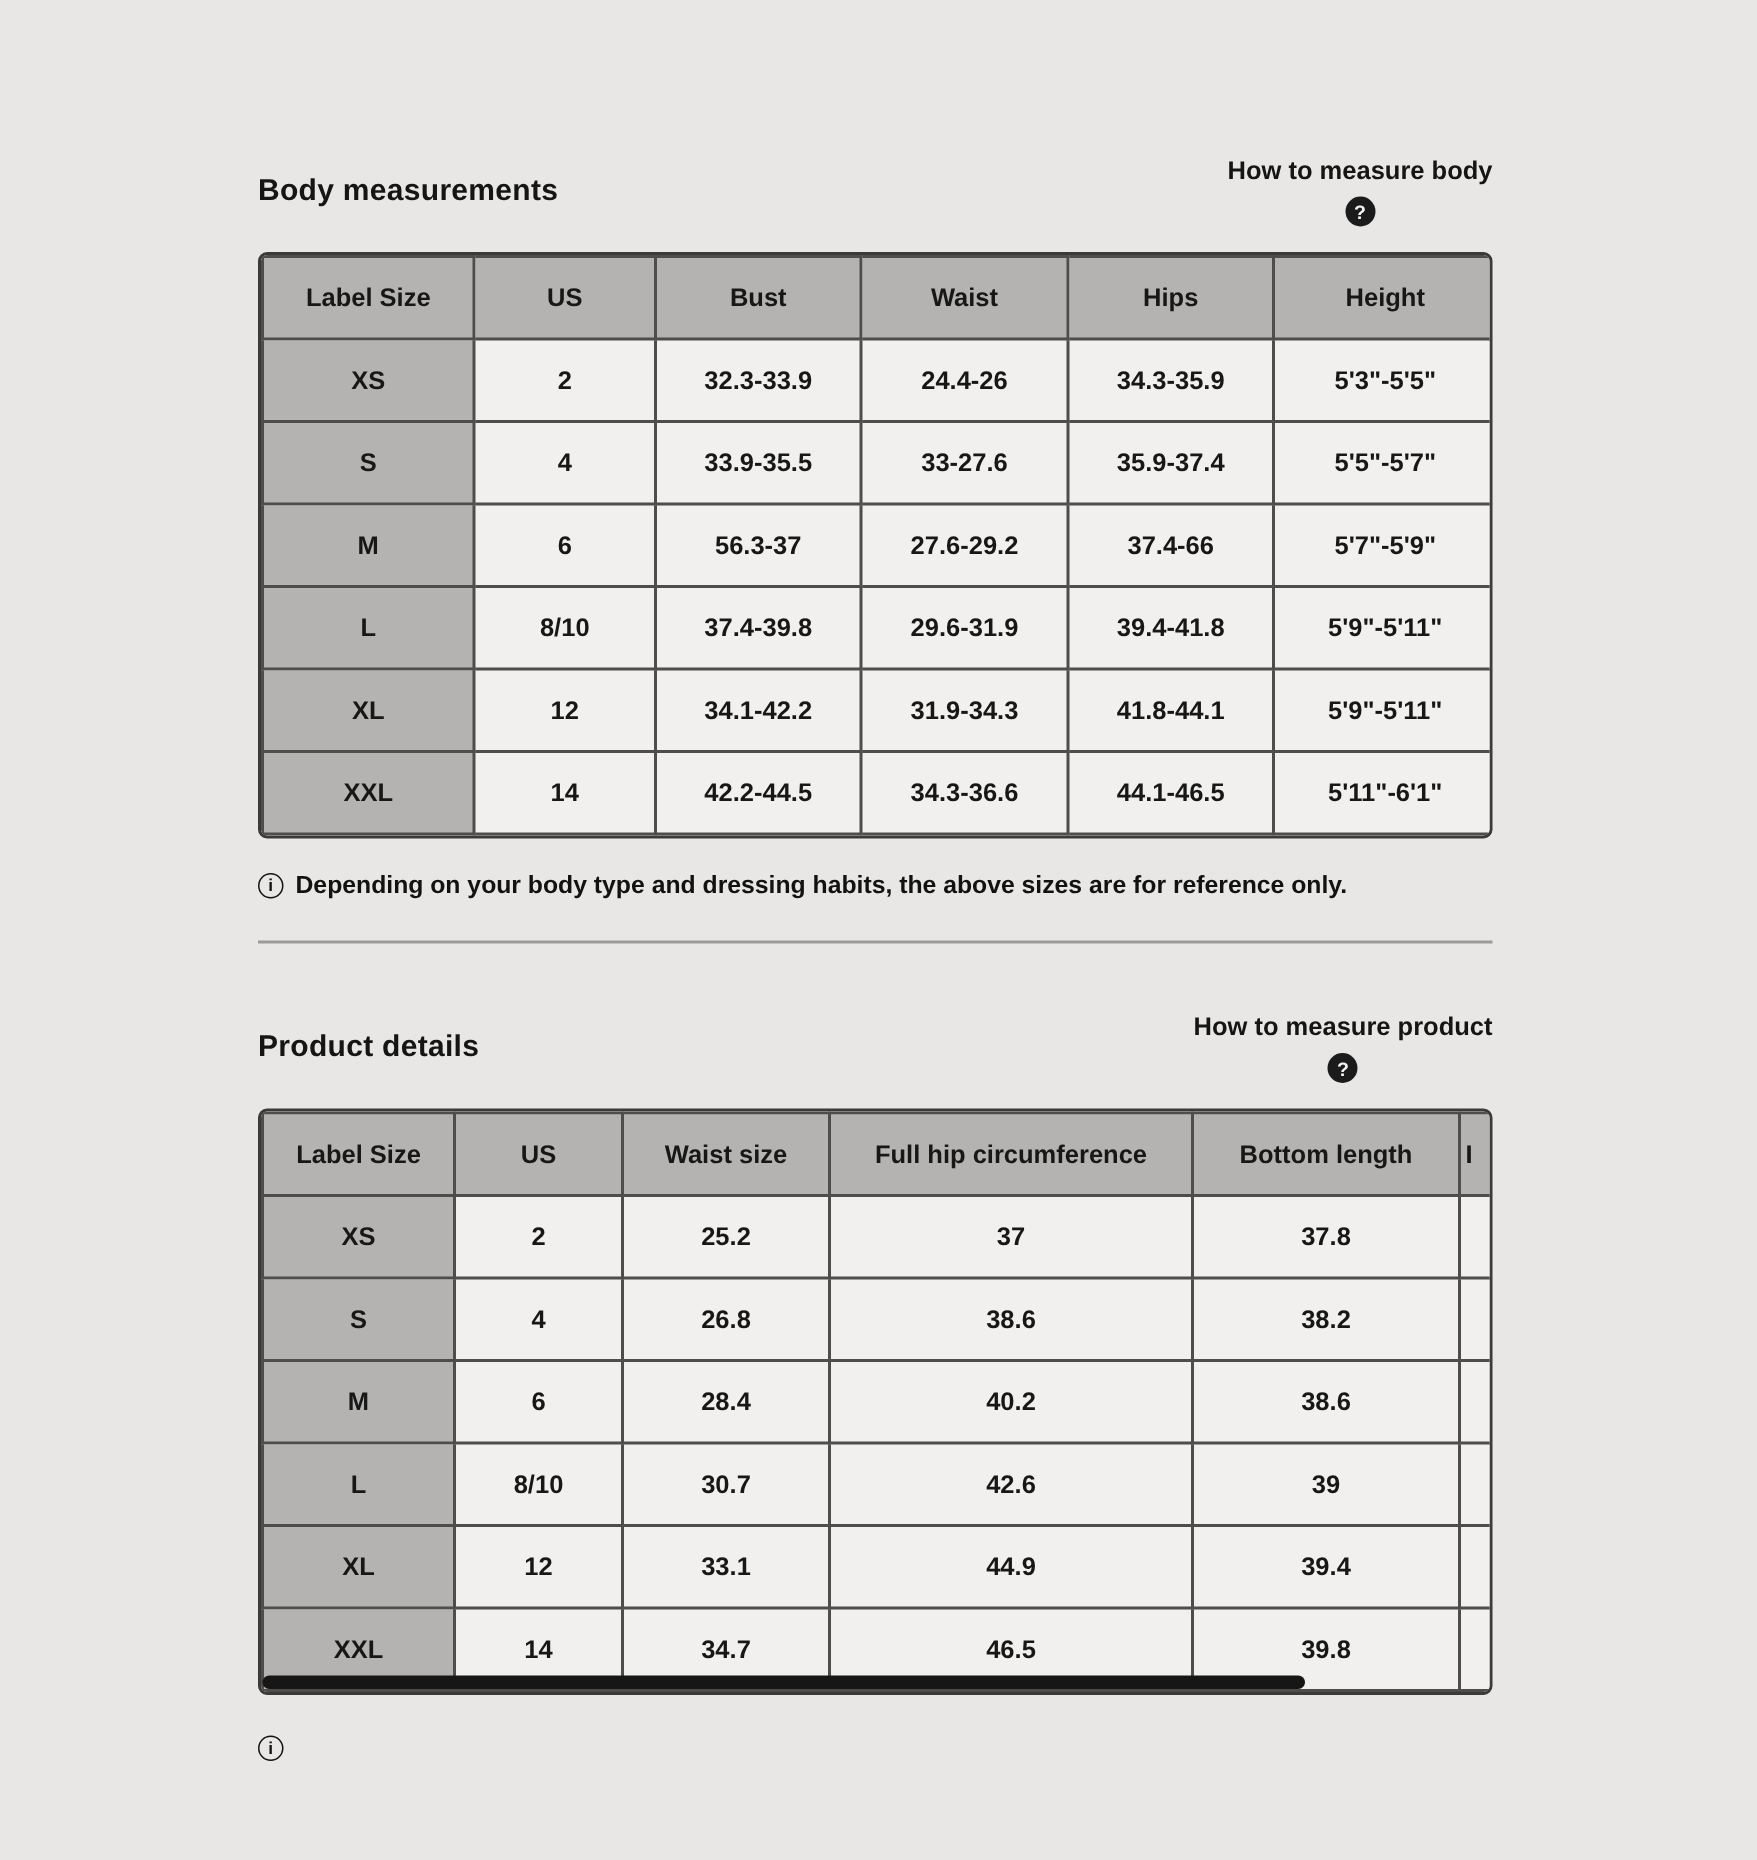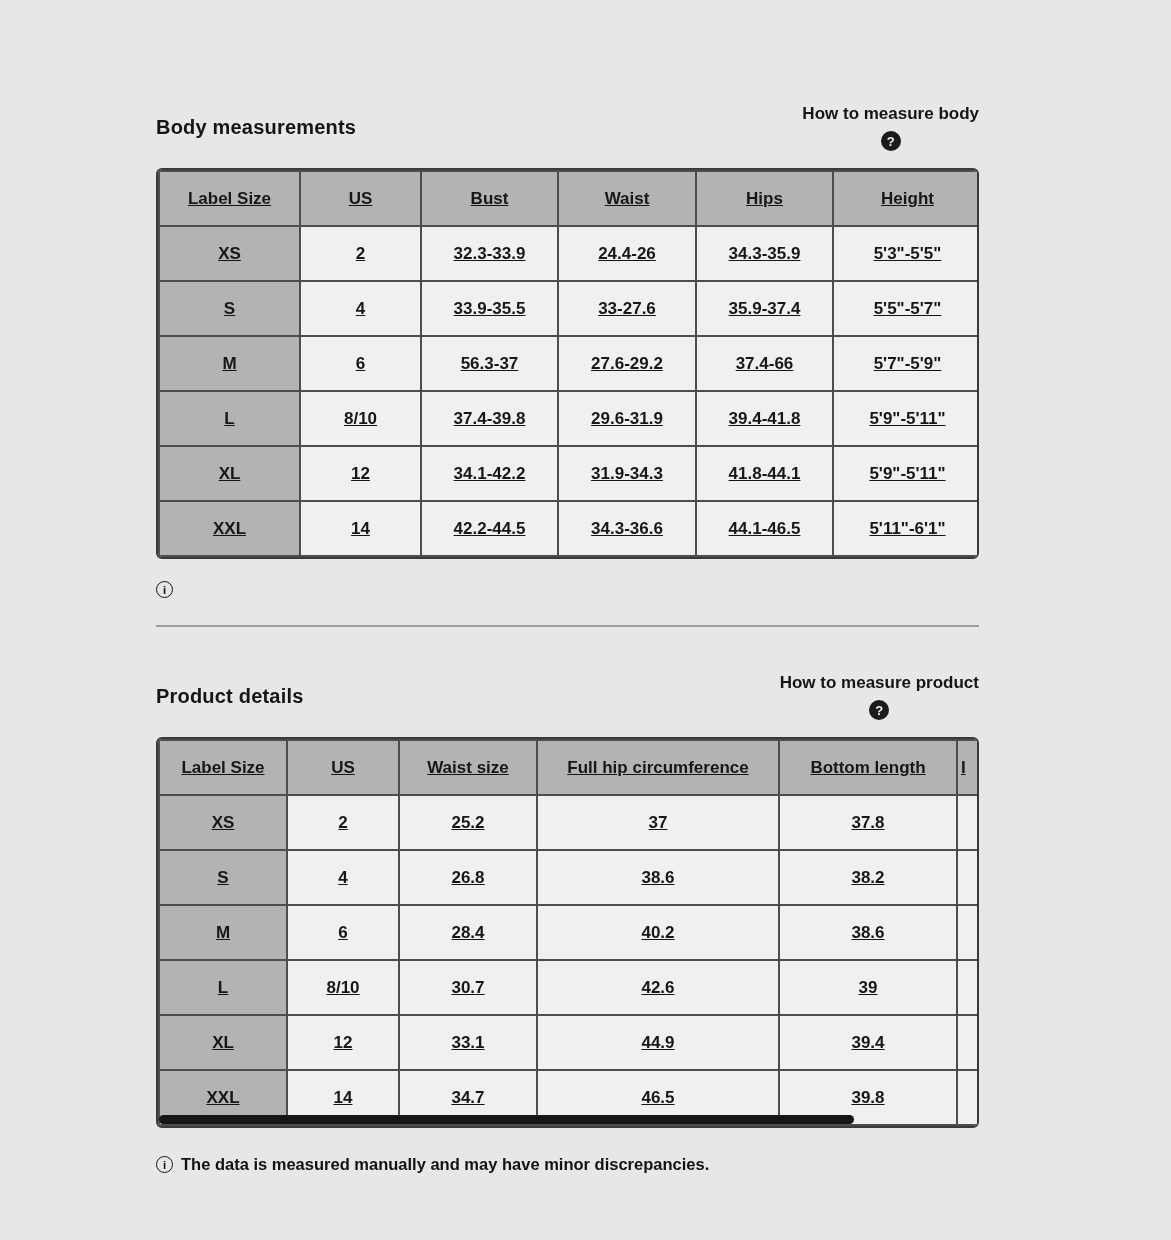--- a/index.html
+++ b/index.html
@@ -6,21 +6,21 @@
   html,body { width:1171px; height:1240px; }
   body {
     background:#e8e7e5;
     font-family:"Liberation Sans", sans-serif;
     color:#151515;
     position:relative;
     overflow:hidden;
   }
   .content {
     position:absolute;
-    left:156px;
+    left:172px;
     top:0;
     width:823px;
   }
   .section-head {
     display:flex;
     justify-content:space-between;
     align-items:center;
   }
   .section-head.first { margin-top:104px; }
   .section-head.second { margin-top:46px; }
@@ -54,21 +54,20 @@
     border:2px solid #3b3a38;
     border-radius:6px;
     overflow:hidden;
     background:#f1f0ee;
     position:relative;
   }
   table {
     width:100%;
     border-collapse:collapse;
     table-layout:fixed;
-    text-decoration:underline;
   }
   th, td {
     border:2px solid #4e4d4b;
     height:55px;
     text-align:center;
     vertical-align:middle;
     font-size:17px;
     font-weight:700;
     color:#171717;
     padding:0 2px;
@@ -200,20 +199,21 @@
             <td>34.3-36.6</td>
             <td>44.1-46.5</td>
             <td>5'11"-6'1"</td>
           </tr>
         </tbody>
     </table>
   </div>
 
   <div class="note">
     <span class="info-icon">i</span>
+    <span>Depending on your body type and dressing habits, the above sizes are for reference only.</span>
   </div>
 
   <div class="divider"></div>
 
   <div class="section-head second">
     <div class="section-title">Product details</div>
     <div class="measure-link">
       <span>How to measure product</span>
       <span class="qmark">?</span>
     </div>
@@ -288,16 +288,15 @@
             <td>39.8</td>
             <td class="clipped"></td>
           </tr>
         </tbody>
     </table>
     <div class="hscroll-thumb"></div>
   </div>
 
   <div class="note last">
     <span class="info-icon">i</span>
-    <span>The data is measured manually and may have minor discrepancies.</span>
   </div>
 
 </div>
 
 </body></html>

